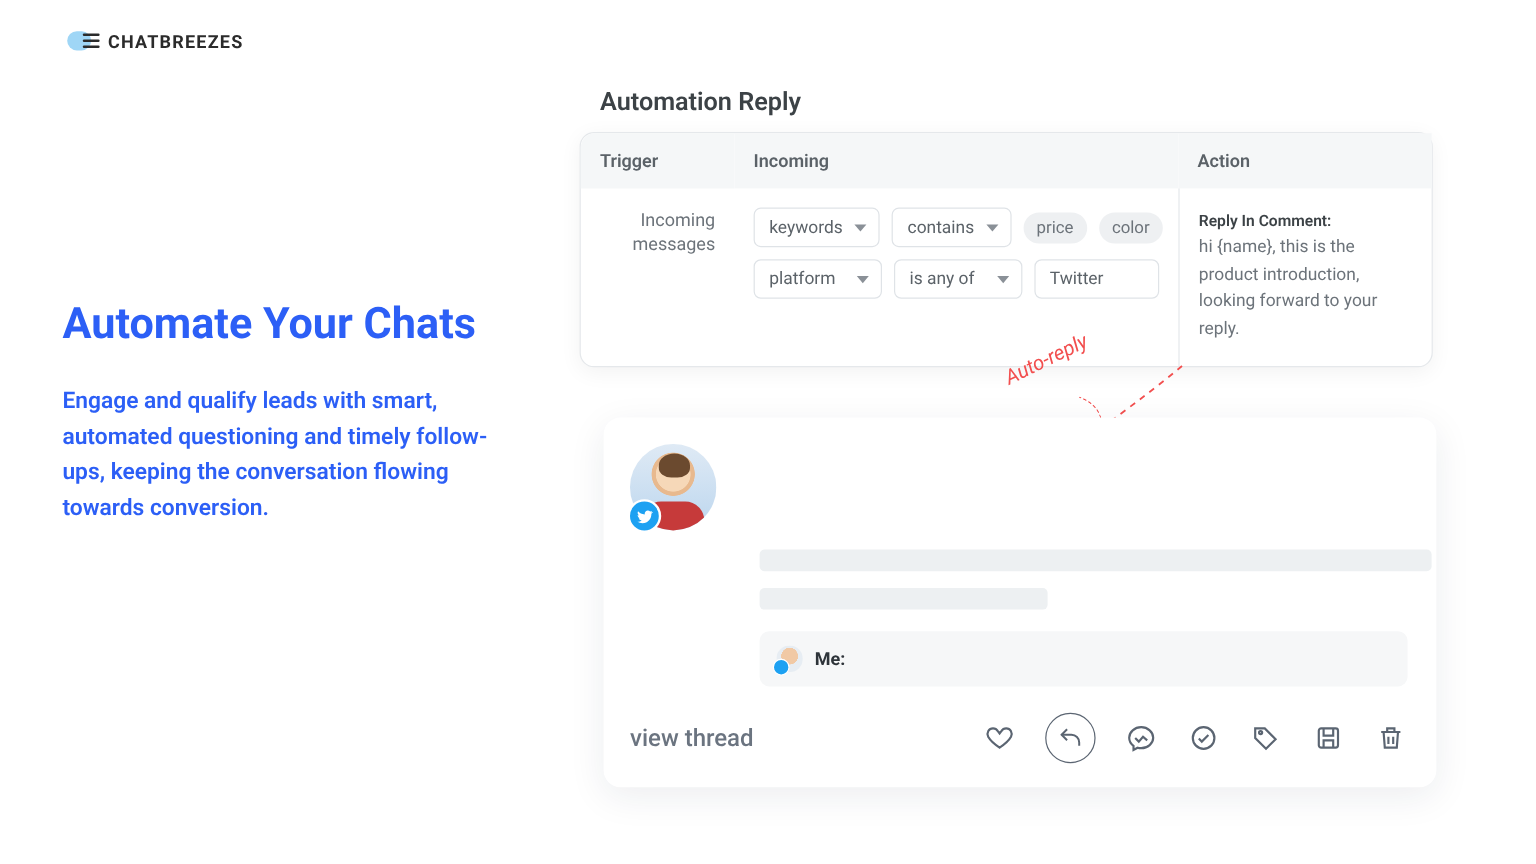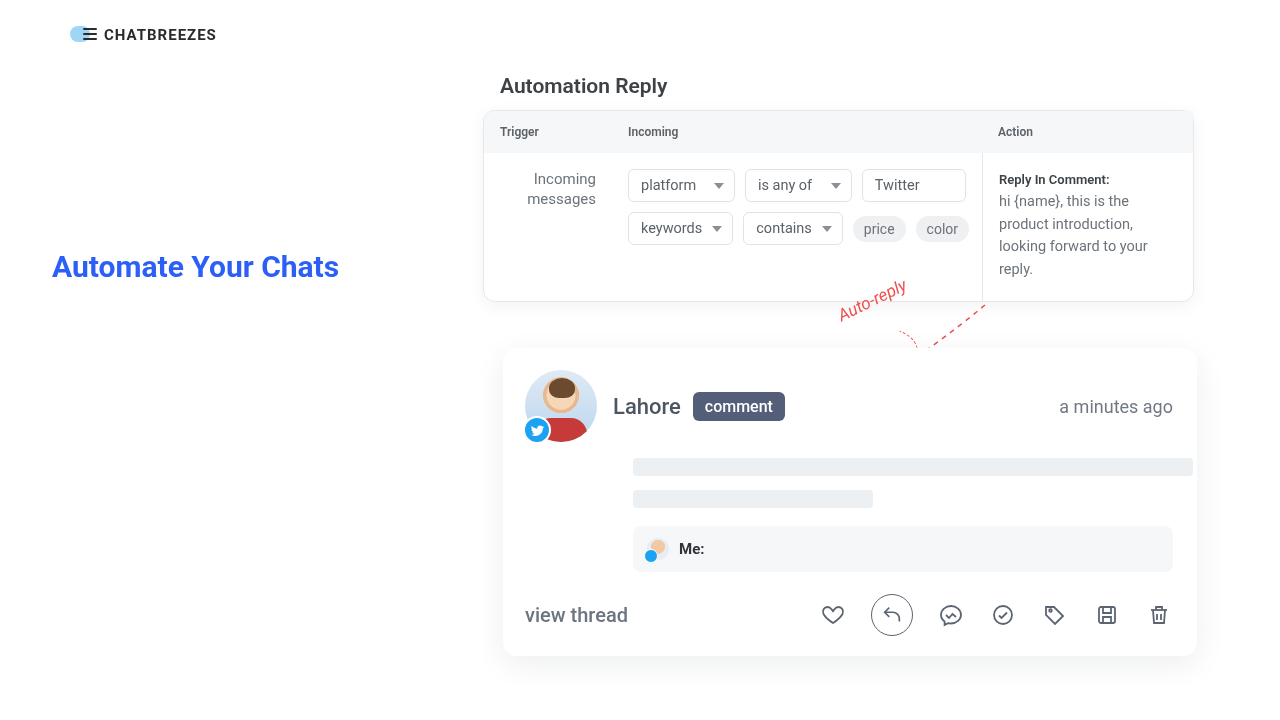--- a/index.html
+++ b/index.html
@@ -6,21 +6,21 @@
   body {
     width: 1280px; height: 720px;
     font-family: -apple-system, BlinkMacSystemFont, "Segoe UI", Roboto, Arial, sans-serif;
     background: #ffffff;
     position: relative;
     overflow: hidden;
   }
 
   
   .logo {
-    position: absolute; left: 70px; top: 24px;
+    position: absolute; left: 56px; top: 24px;
     display: flex; align-items: center; gap: 6px;
   }
   .logo-mark {
     width: 28px; height: 22px; position: relative;
   }
   .logo-cloud {
     position:absolute; left:0; top:2px;
     width: 20px; height: 16px; border-radius: 10px;
     background: #9fd6f6;
   }
@@ -31,39 +31,39 @@
   }
   .logo-text {
     font-weight:700; letter-spacing:1px; font-size:15px; color:#2b2b2b;
   }
 
   
   .hero {
     position:absolute; left:52px; top:250px; width:380px;
   }
   .hero h1 {
-    color:#2c5ff6; font-size:30px; font-weight:700; line-height:1.15;
+    color:#2c5ff6; font-size:36px; font-weight:700; line-height:1.15;
   }
   .hero p {
     margin-top:28px;
     color:#2c5ff6; font-size:19px; font-weight:600; line-height:1.55;
   }
 
   
   .panel-title {
     position:absolute; left:500px; top:74px;
     font-size:21px; font-weight:600; color:#3c4246;
   }
   .rules {
     position:absolute; left:483px; top:110px; width:711px;
     background:#fff; border:1px solid #e5e8eb; border-radius:12px;
     box-shadow:0 4px 18px rgba(0,0,0,0.05);
     display:grid; grid-template-columns:128px 370px 1fr;
   }
-  .rules .thead { background:#f5f7f8; font-weight:600; color:#5b6268; padding:14px 16px; font-size:12px; }
+  .rules .thead { background:#f5f7f8; font-weight:600; color:#5b6268; padding:14px 16px; font-size:15px; }
   .rules .thead:first-child { border-top-left-radius:12px; }
   .rules .thead:last-child  { border-top-right-radius:12px; border-left:1px solid #e5e8eb;}
   .rules .cell { padding:16px 16px 20px; color:#6c737a; font-size:15px; }
   .rules .cell.trigger { line-height:1.35;text-align:right; }
   .rules .cell.condition { display:flex; flex-direction:column; gap:10px; }
   .rules .cell.action { border-left:1px solid #e5e8eb; line-height:1.55; font-size:14.5px; }
   .row { display:flex; gap:10px; align-items:center; }
   .select {
     border:1px solid #dfe3e7; border-radius:6px; padding:7px 10px 7px 12px;
     background:#fff; display:flex; align-items:center; gap:10px;
@@ -180,53 +180,54 @@
 <div class="logo">
   <div class="logo-mark">
     <div class="logo-cloud"></div>
       <div class="logo-wind"></div>
   </div>
   <div class="logo-text">CHATBREEZES</div>
 </div>
 
 <div class="hero">
   <h1>Automate Your Chats</h1>
+  <p>Engage and qualify leads with smart, automated questioning and timely follow-ups, keeping the conversation flowing towards conversion.</p>
 </div>
 
 <div class="panel-title">Automation Reply</div>
 <div class="rules">
   <div class="thead">Trigger</div>
   <div class="thead">Incoming</div>
   <div class="thead">Action</div>
 
   <div class="cell trigger">Incoming messages</div>
 
   <div class="cell condition">
     <div class="row">
       <div class="select fixed-sm">
+        <span>keywords</span>
+        <span class="caret"></span>
+      </div>
+      <div class="select fixed-md">
+        <span>contains</span>
+        <span class="caret"></span>
+      </div>
+      <span class="chip">price</span>
+      <span class="chip">color</span>
+    </div>
+    <div class="row">
+      <div class="select fixed-sm">
         <span>platform</span>
         <span class="caret"></span>
       </div>
       <div class="select fixed-md">
         <span>is any of</span>
         <span class="caret"></span>
       </div>
       <div class="txtinput">Twitter</div>
-    </div>
-    <div class="row">
-      <div class="select fixed-sm">
-        <span>keywords</span>
-        <span class="caret"></span>
-      </div>
-      <div class="select fixed-md">
-        <span>contains</span>
-        <span class="caret"></span>
-      </div>
-      <span class="chip">price</span>
-      <span class="chip">color</span>
     </div>
   </div>
 
   <div class="cell action">
     <strong>Reply In Comment:</strong><br>
     <span>hi {name}, this is the product introduction, looking forward to your reply.</span>
   </div>
 </div>
 
 <div class="anno">Auto-reply</div>
@@ -239,25 +240,20 @@
 <div class="card">
   <div class="card-head">
     <div class="avatar-wrap">
       <div class="avatar"></div>
       <div class="sm-badge">
         <svg viewBox="0 0 24 24">
             <path d="M22 5.9c-.7.3-1.5.6-2.3.7.8-.5 1.5-1.3 1.8-2.3-.8.5-1.7.8-2.6 1-.8-.8-1.9-1.3-3.1-1.3-2.3 0-4.2 1.9-4.2 4.2 0 .3 0 .6.1.9C7.7 8.9 4.8 7.3 2.8 4.9c-.4.6-.6 1.3-.6 2.1 0 1.5.7 2.7 1.9 3.5-.7 0-1.3-.2-1.9-.5v.1c0 2 1.4 3.7 3.4 4.1-.4.1-.7.1-1.1.1-.3 0-.5 0-.8-.1.5 1.7 2.1 2.9 4 2.9-1.5 1.1-3.3 1.8-5.3 1.8H2c1.9 1.2 4.1 1.9 6.5 1.9 7.8 0 12-6.4 12-12v-.5c.8-.6 1.5-1.3 2-2.1z"></path>
           </svg>
       </div>
     </div>
-    <div class="name-row" style="flex:1">
-      <span class="uname">Lahore</span>
-      <span class="badge">comment</span>
-      <span class="time">a minutes ago</span>
-    </div>
   </div>
 
   <div class="ph-lines">
     <div class="ph w1"></div>
     <div class="ph w2"></div>
   </div>
 
   <div class="reply">
     <span class="mini"></span>
     <span class="me">Me:</span>

